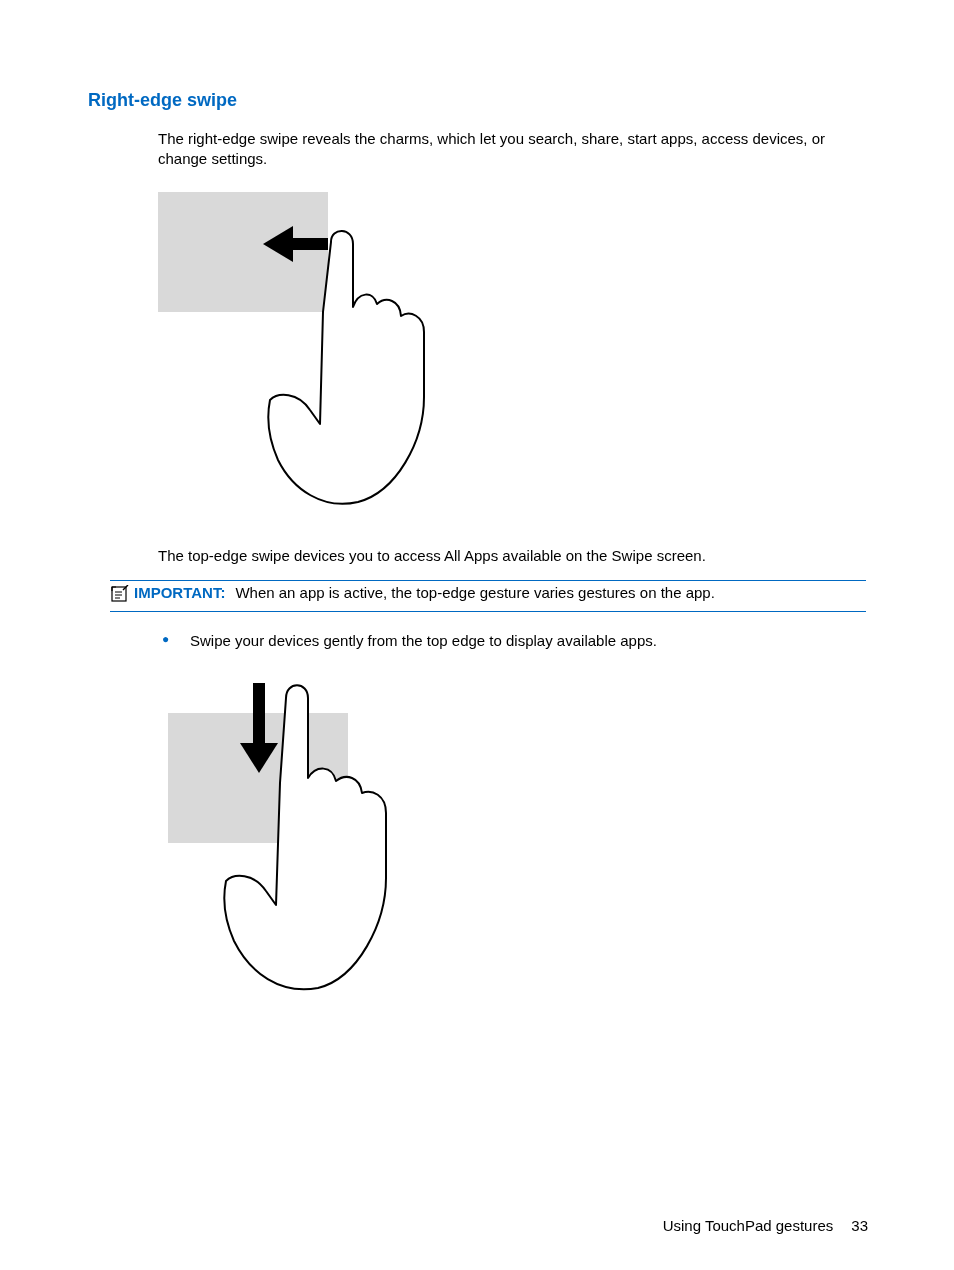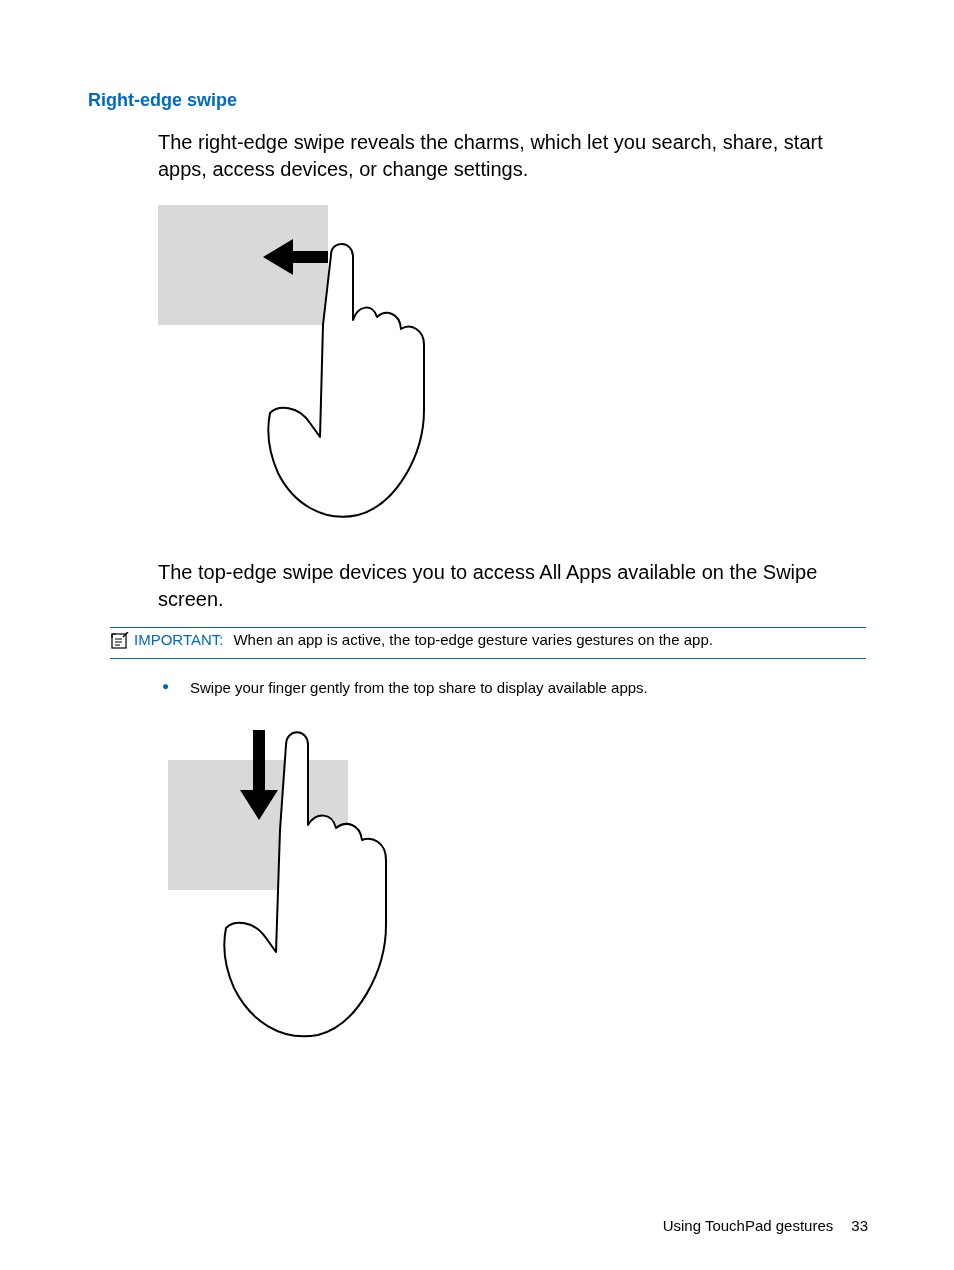--- a/index.html
+++ b/index.html
@@ -16,21 +16,21 @@
     box-sizing: border-box;
     padding: 90px 88px 60px 88px;
   }
   h2.section-heading {
     color: #0069c2;
     font-weight: bold;
     font-size: 18px;
     margin: 0 0 18px 0;
   }
   .body-text {
-    font-size: 20px;
+    font-size: 15px;
     line-height: 1.35;
     margin: 0 0 14px 0;
     padding-left: 70px;
   }
   ul.bullets {
     list-style: none;
     margin: 0 0 18px 0;
     padding: 0 0 0 70px;
   }
   ul.bullets li {
@@ -60,21 +60,21 @@
     display: flex;
     align-items: flex-start;
   }
   .important-icon {
     flex: 0 0 auto;
     margin-right: 4px;
     padding-top: 1px;
   }
   .important-label {
     color: #0069c2;
-    font-weight: normal;
+    font-weight: bold;
     margin-right: 10px;
   }
   .important-text {
     flex: 1 1 auto;
   }
   .footer {
     position: absolute;
     right: 86px;
     bottom: 36px;
     font-size: 15px;
@@ -136,21 +136,21 @@
         <line x1="5" y1="10" x2="12" y2="10" stroke="#000" stroke-width="1"></line>
         <line x1="5" y1="13" x2="10" y2="13" stroke="#000" stroke-width="1"></line>
       </svg>
     </span>
     <span class="important-text">
       <span class="important-label">IMPORTANT:</span><span>When an app is active, the top-edge gesture varies gestures on the app.</span>
     </span>
   </div>
 
   <ul class="bullets">
-    <li>Swipe your finger gently from the top share to display available apps.</li>
+    <li>Swipe your devices gently from the top edge to display available apps.</li>
   </ul>
 
   <div class="figure">
     <svg width="300" height="330" viewBox="0 0 300 330">
 
       <rect x="10" y="40" width="180" height="130" fill="#d9d9d9"></rect>
 
       <g fill="#000">
         <rect x="95" y="10" width="12" height="65"></rect>
         <polygon points="82,70 120,70 101,100"></polygon>

